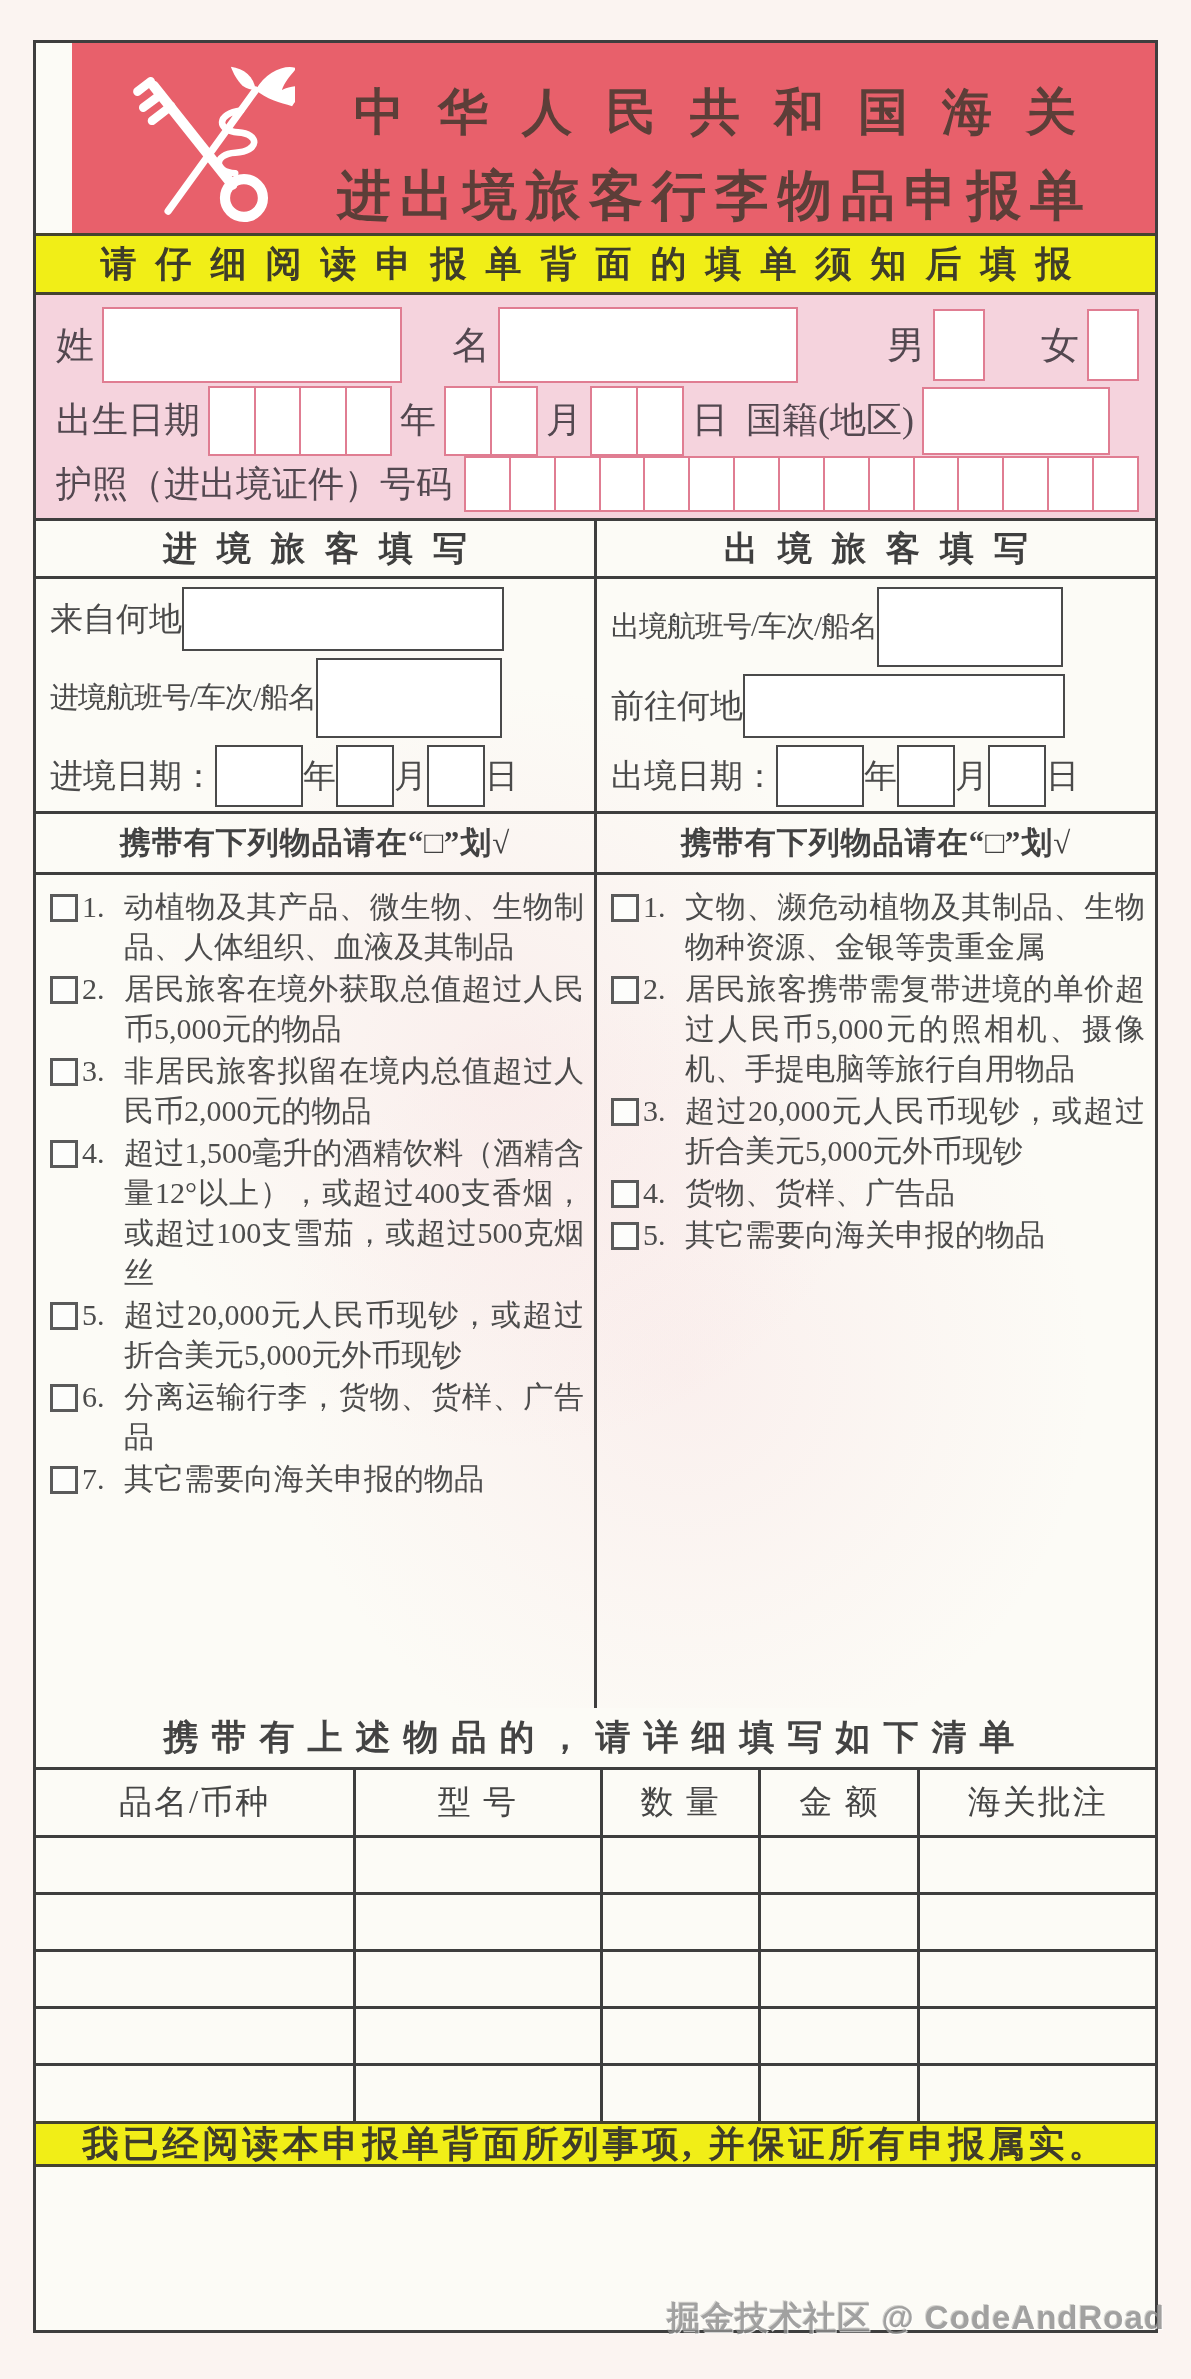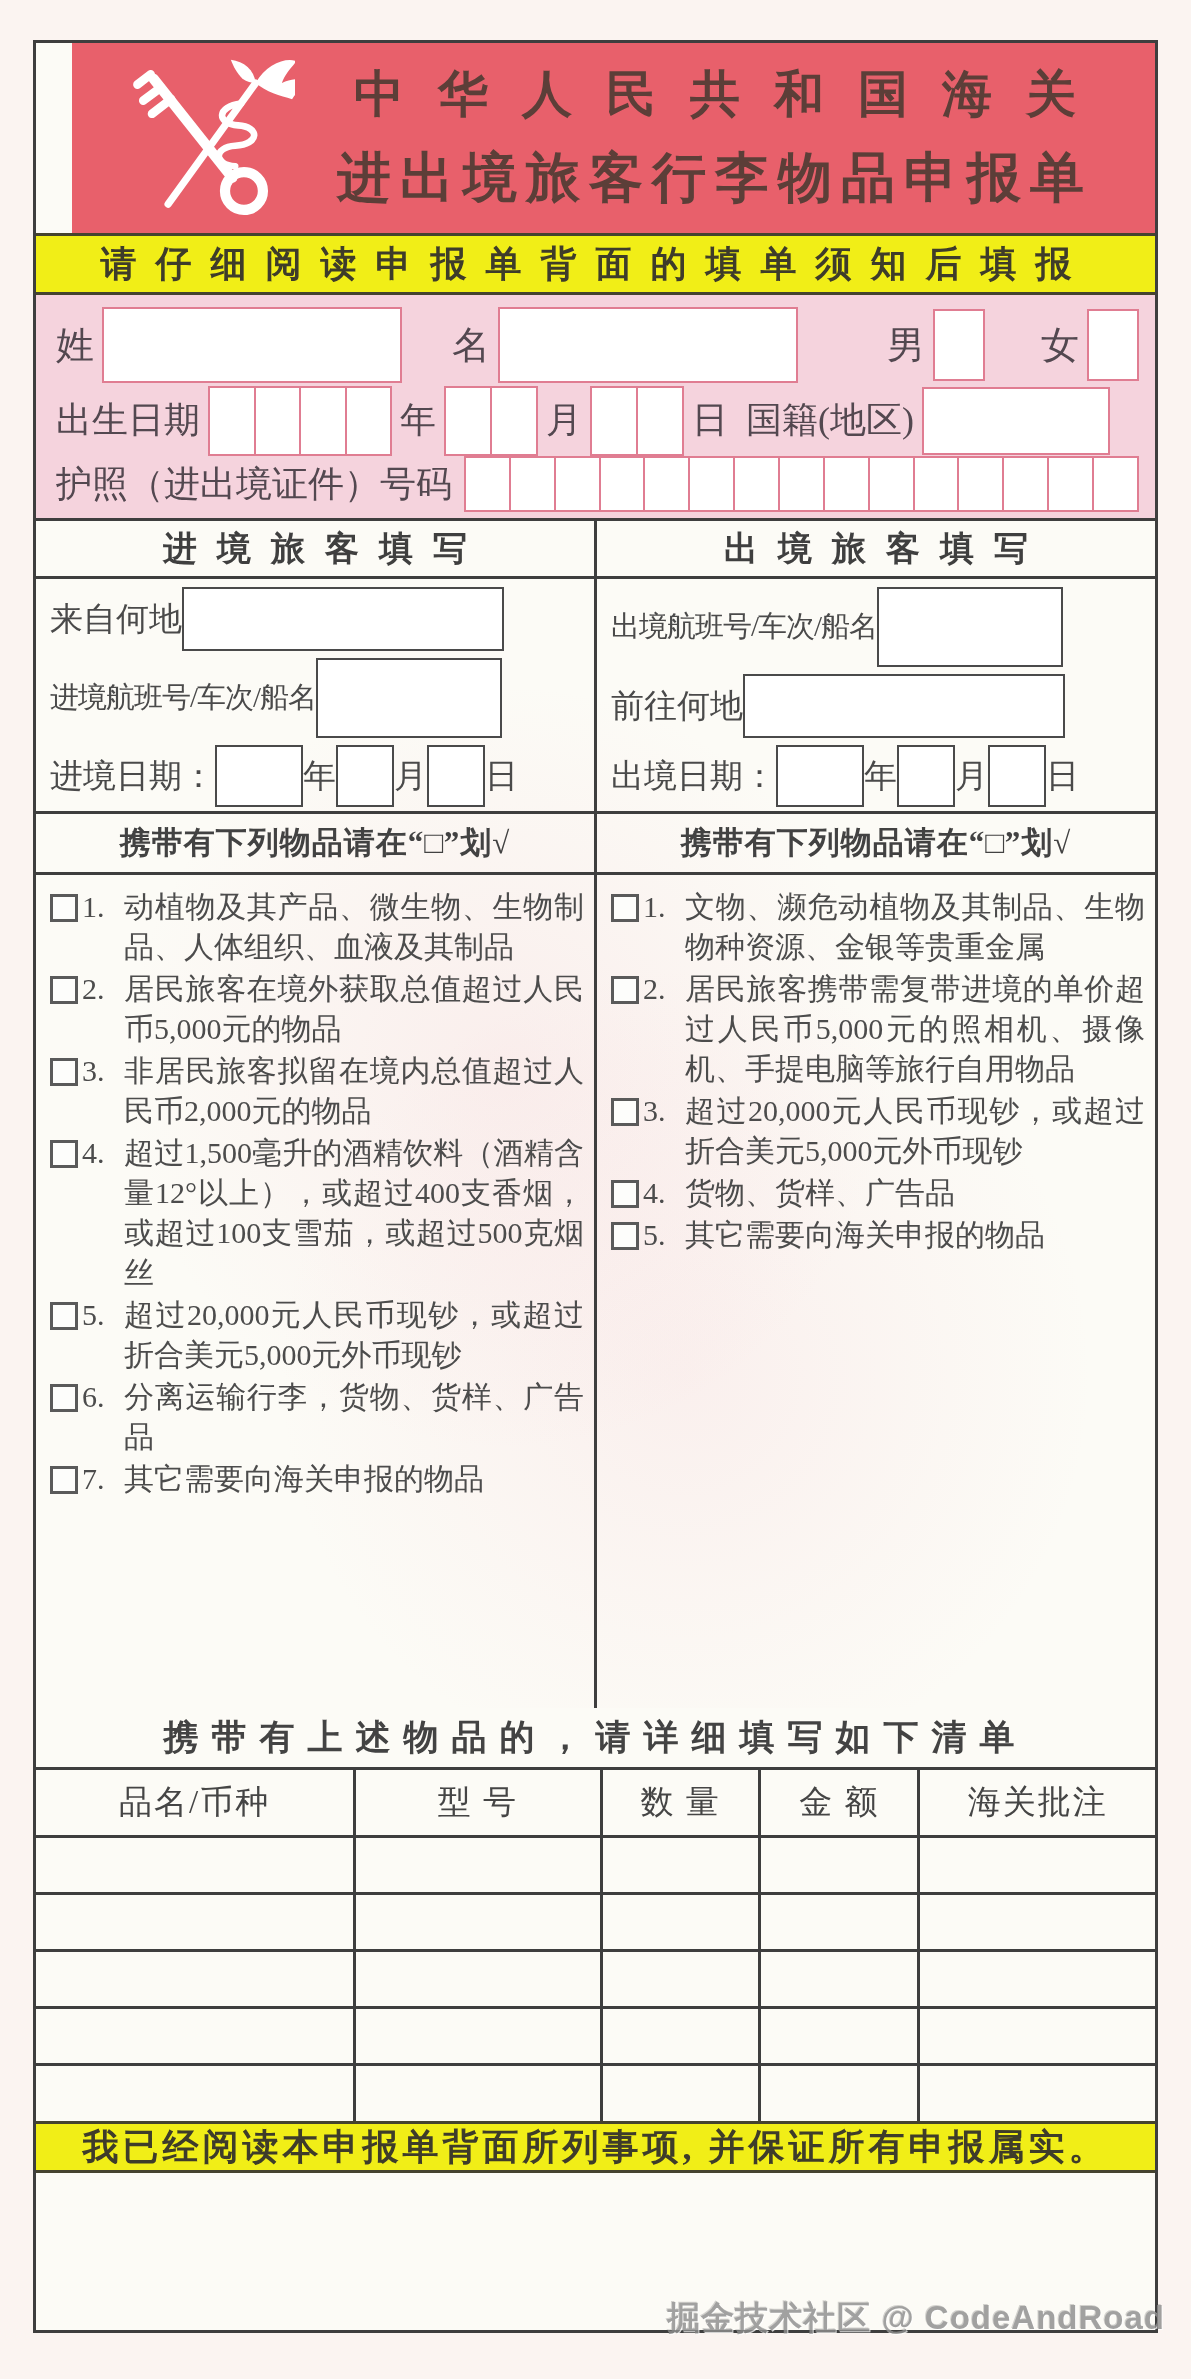--- a/index.html
+++ b/index.html
@@ -10,31 +10,31 @@
     --page:#fbf4f1;
   }
   *{box-sizing:border-box; margin:0; padding:0;}
   body{width:1191px;height:2379px;overflow:hidden;background:var(--page);
        font-family:"Liberation Serif", serif;}
   .page{position:relative;width:1191px;height:2379px;}
   .form{position:absolute;left:33px;top:40px;width:1125px;height:2293px;
         border:3px solid var(--line);background:var(--paper);
         display:flex;flex-direction:column;}
   
-  .hd{height:190px;background:var(--red);display:flex;align-items:center;flex:none;margin-left:36px;}
+  .hd{height:190px;background:var(--red);display:flex;align-items:flex-end;flex:none;margin-left:36px;}
   .emblem{width:175px;height:175px;margin-left:48px;flex:none;}
   .hd-t{flex:1;text-align:center;color:var(--title-ink);padding-right:20px;}
   .agency{font-size:50px;font-weight:bold;letter-spacing:34px;text-indent:34px;white-space:nowrap;}
   .ftitle{font-size:54px;font-weight:bold;letter-spacing:9px;margin-top:14px;white-space:nowrap;}
   
   .ybar{background:var(--yellow);color:var(--yellow-ink);font-weight:bold;
         display:flex;align-items:center;justify-content:center;flex:none;
         border-top:3px solid #45432f;border-bottom:3px solid #45432f;white-space:nowrap;}
   .ybar.top{height:62px;font-size:36px;letter-spacing:19px;}
-  .ybar.bot{height:52px;font-size:36px;letter-spacing:4px;}
+  .ybar.bot{height:46px;font-size:36px;letter-spacing:4px;}
   
   .pinfo{height:223px;background:var(--pink);color:var(--pink-ink);
          padding:10px 16px 6px 20px;flex:none;display:flex;flex-direction:column;justify-content:space-between;}
   .prow{display:flex;align-items:center;gap:8px;}
   .plabel{font-size:36px;white-space:nowrap;}
   .plabel.big{font-size:38px;}
   .wbox{background:#fff;border:2px solid var(--pink-border);}
   .wbox.name{width:300px;height:76px;}
   .wbox.sex{width:52px;height:72px;}
   .wbox.nat{width:188px;height:68px;flex:none;}

